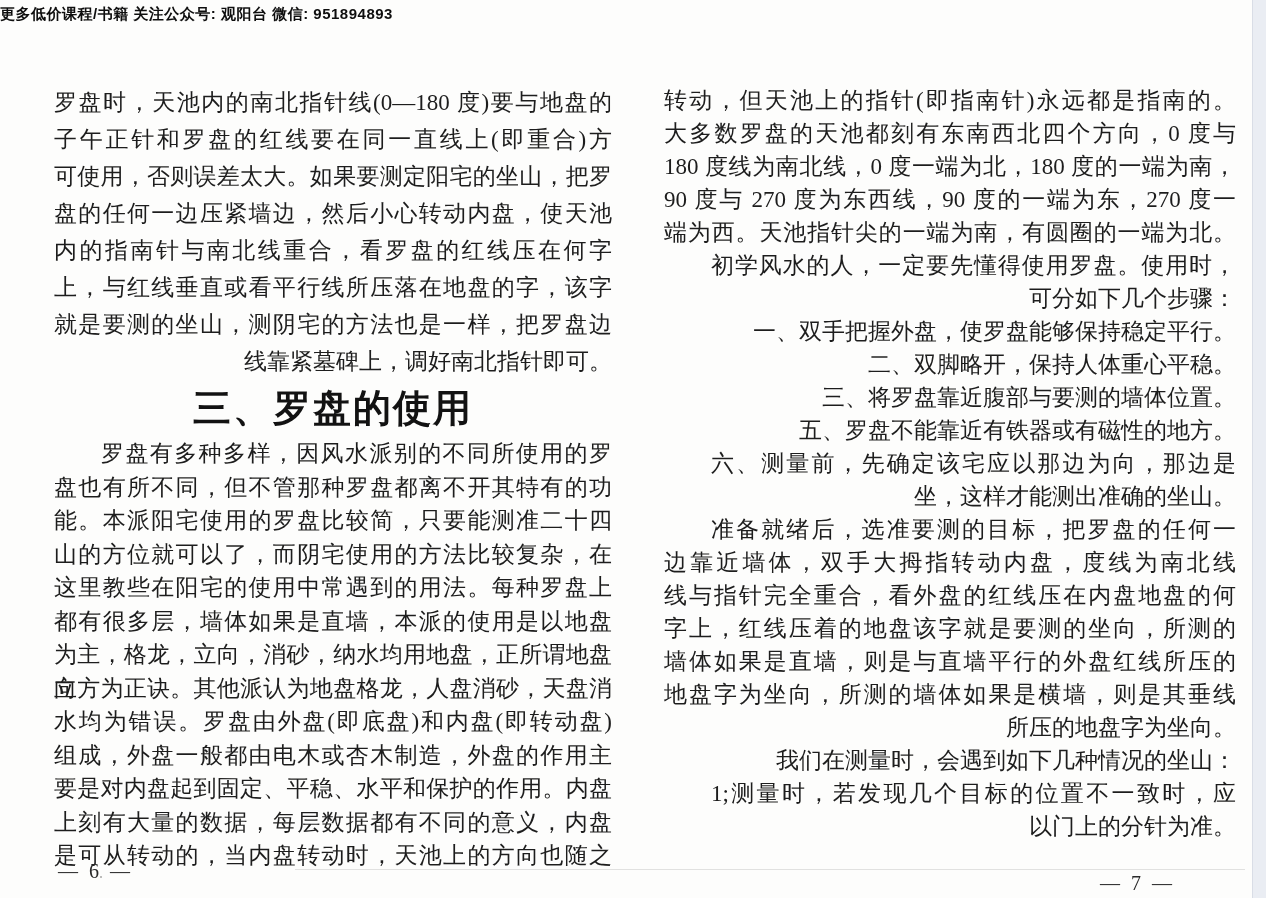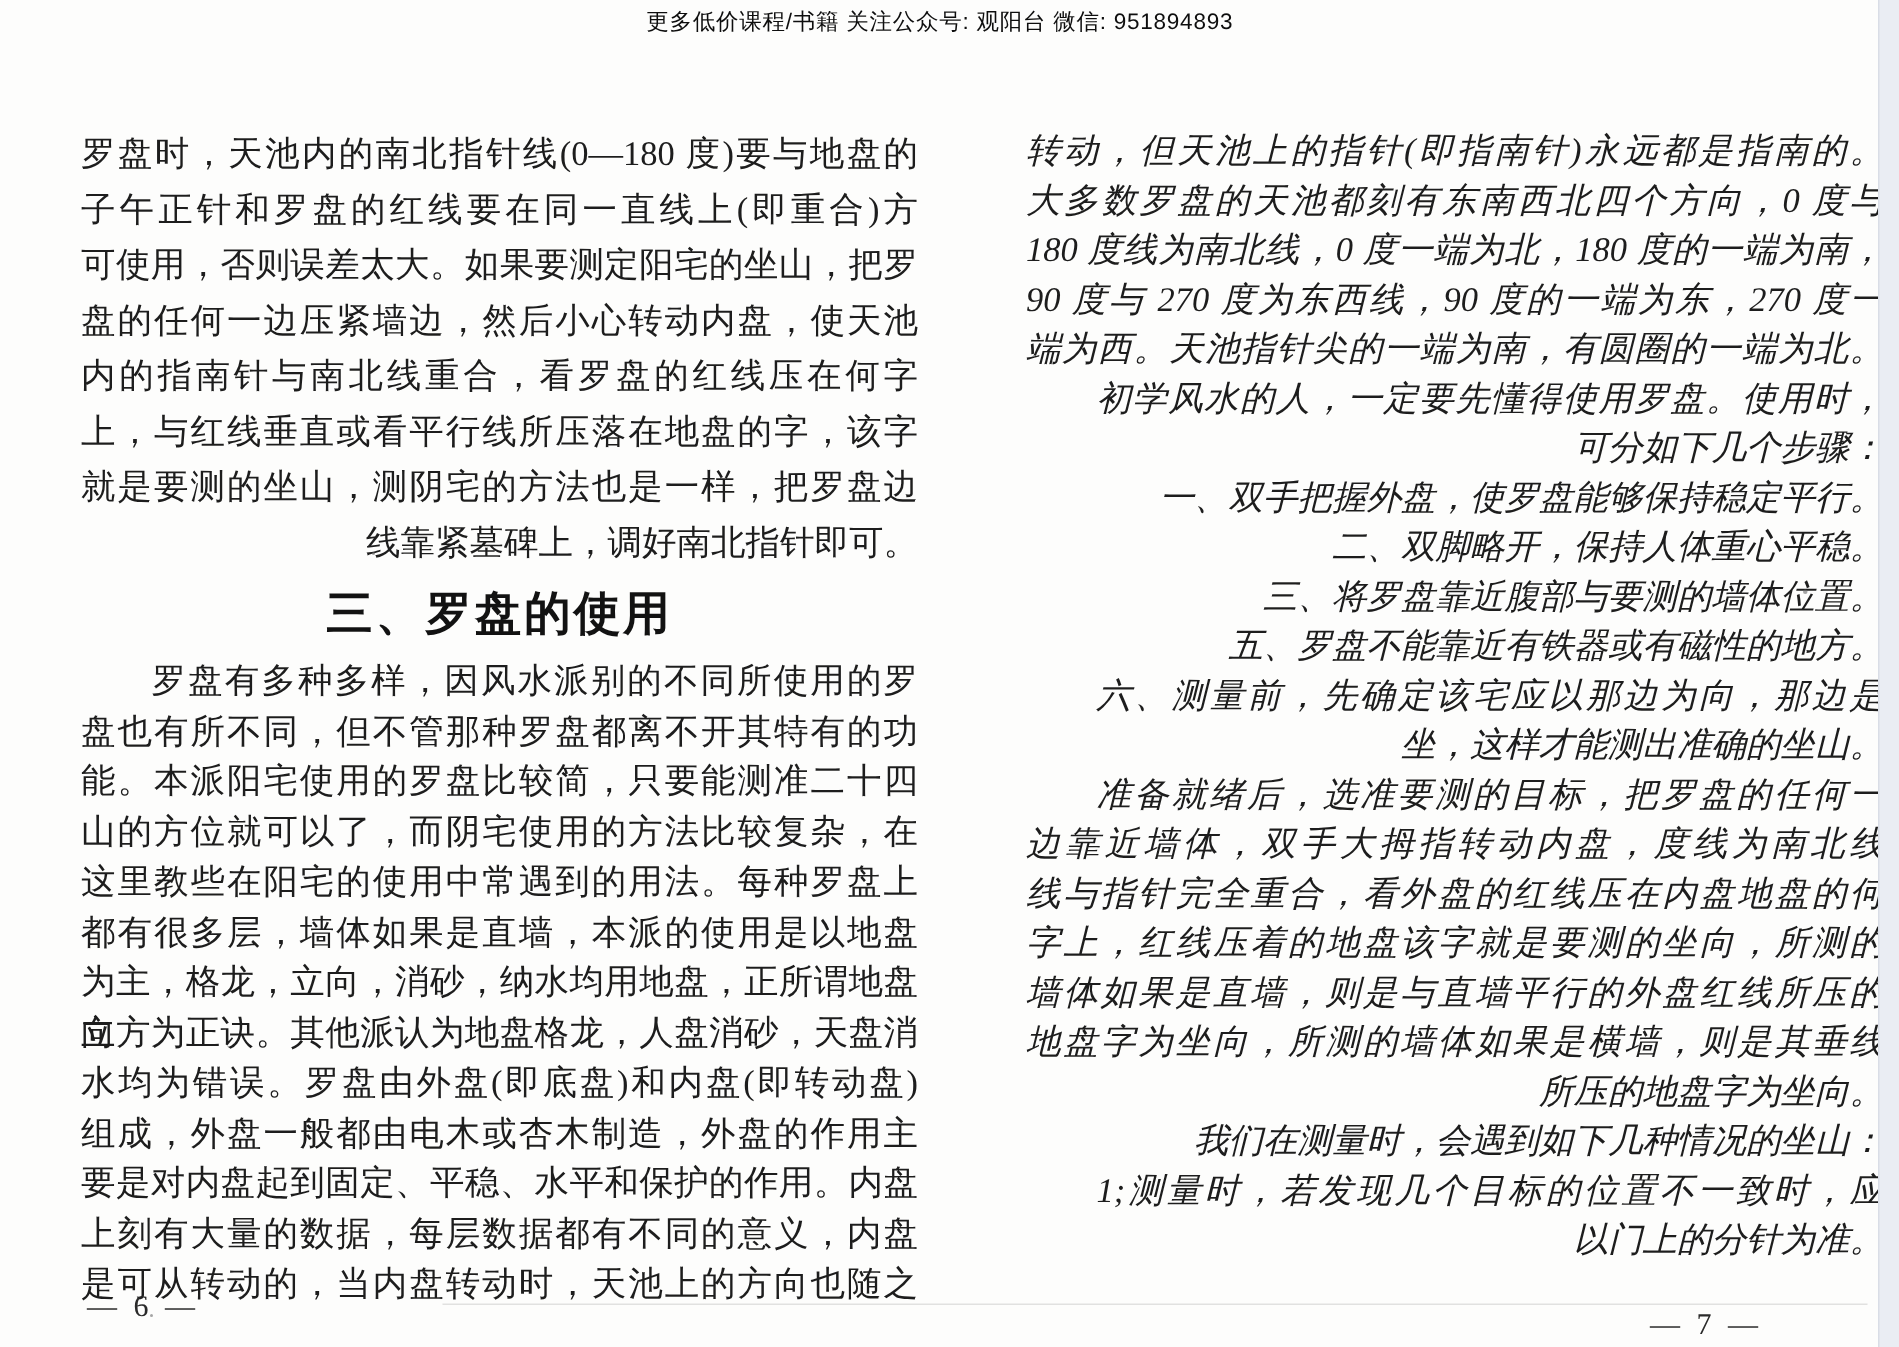--- a/index.html
+++ b/index.html
@@ -2,36 +2,36 @@
 <html><head>
 <meta charset="utf-8">
 <style>
   html,body { margin:0; padding:0; }
   body {
     width:1266px; height:898px; position:relative; overflow:hidden;
     background:#fdfdfc; color:#1d1d1d;
     font-family:"Liberation Serif","DejaVu Serif",serif;
   }
   .header {
-    position:absolute; top:5px; left:0; width:1253px; text-align:center;
+    position:absolute; top:5px; left:0; width:1253px; text-align:left;
     font-family:"Liberation Sans","DejaVu Sans",sans-serif;
-    font-weight:normal; font-size:15px; letter-spacing:.5px; color:#0e0e0e;
+    font-weight:bold; font-size:15px; letter-spacing:.5px; color:#0e0e0e;
   }
   .col { position:absolute; top:84px; font-size:23px; }
   .col-left  { left:38px;  width:558px;margin-left:16px; }
-  .col-right { left:684px; width:572px;font-style:italic; }
+  .col-right { left:664px; width:572px; }
   .lh37 .line { height:37px;  line-height:37px; }
   .lh33 .line { height:33.5px; line-height:33.5px; }
   .lhr .line  { height:33px;  line-height:33px; }
   .line { text-align:right; text-justify:inter-ideograph; }
   .line.just { text-align:justify; text-align-last:justify; }
   .line.ind  { text-indent:47px; }
   .heading {
     margin:0; height:57px; line-height:57px; text-align:center;
-    font-size:31px; font-weight:bold; letter-spacing:2px; color:#121212;
+    font-size:38px; font-weight:bold; letter-spacing:2px; color:#121212;
   }
   .pagenum {
     position:absolute; font-size:20px; color:#2a2a2a; letter-spacing:3px;
   }
   .pagenum-left  { left:58px;  top:860px; }
   .pagenum-right { left:1100px; top:872px; }
   .edge-strip {
     position:absolute; top:0; right:0; width:13px; height:898px;
     background:#eaedf3; border-left:1px solid #d9dde6;
   }

